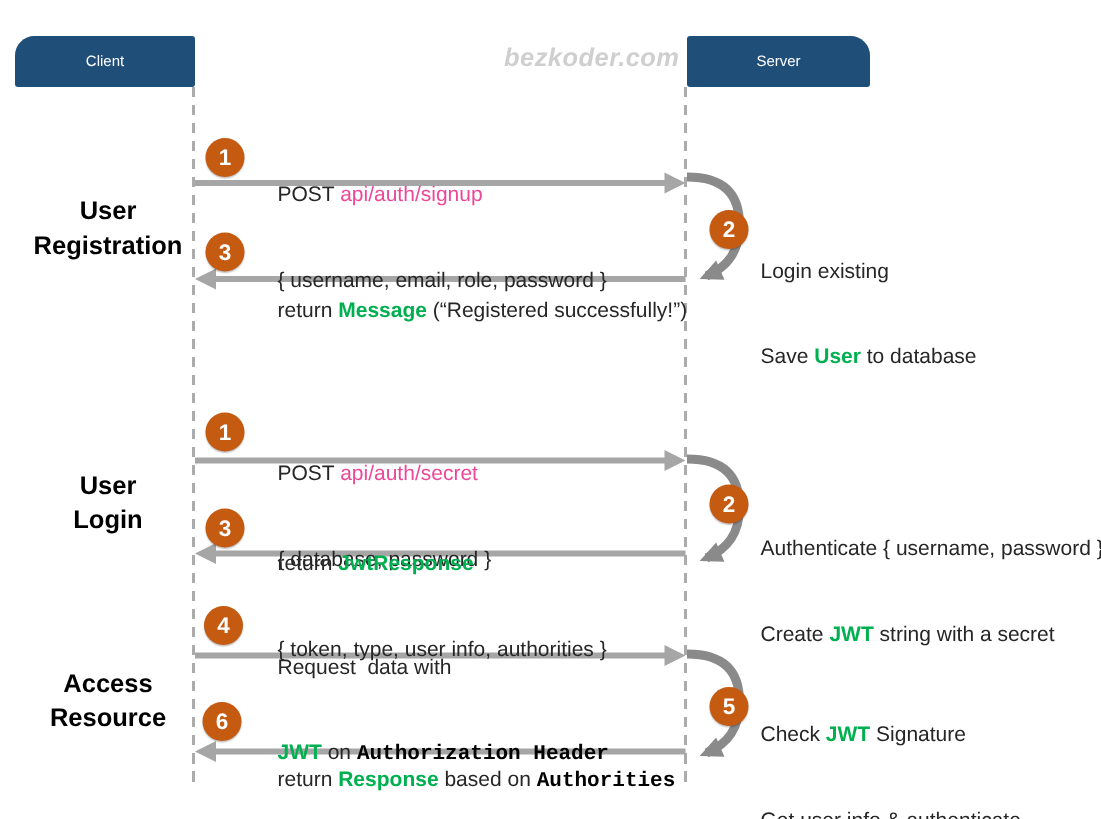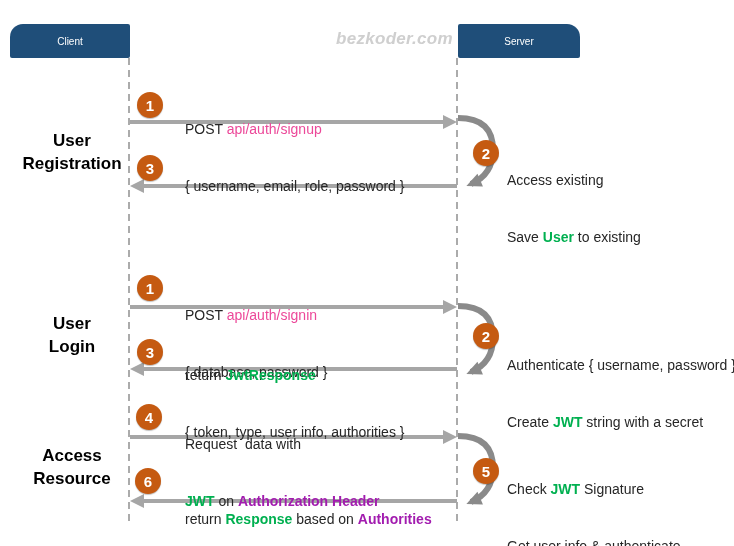--- a/index.html
+++ b/index.html
@@ -35,21 +35,21 @@
   }
   .msg-text{
     position:absolute;left:185px;font-size:14px;line-height:19px;white-space:pre;z-index:4;
   }
   .srv-text{
     position:absolute;left:507px;font-size:14px;line-height:19px;white-space:pre;z-index:4;
   }
   .sg-plain{color:#262626;}
   .sg-link{color:#ec4899;}
   .sg-keyword{color:#00B050;font-weight:700;}
-  .sg-bold{color:#a21caf;font-weight:700;}
+  .sg-bold{color:#000000;font-weight:700;font-family:Liberation Mono, monospace;}
   .arrow{position:absolute;left:130px;width:327px;height:14px;z-index:2;}
   .arrow .shaft{position:absolute;top:5px;height:4px;background:#A6A6A6;}
   .arrow.dir-right .shaft{left:0;right:13px;}
   .arrow.dir-left  .shaft{left:13px;right:0;}
   .arrow .head{position:absolute;width:0;height:0;top:0;}
   .arrow.dir-right .head{
     right:0;border-top:7px solid transparent;border-bottom:7px solid transparent;
     border-left:14px solid #A6A6A6;
   }
   .arrow.dir-left .head{
@@ -92,38 +92,41 @@
   <div class="arrow dir-right" style="top:115px">
     <span class="shaft"></span>
     <span class="head"></span>
   </div>
 
   <svg class="loop" style="top:112px" viewBox="0 0 46 80">
     <path d="M 1 6 C 26 6 36 18 36 38 C 36 56 28 66 14 72" fill="none" stroke="#8A8A8A" stroke-width="6" marker-end="url(#loop-arrowhead)"></path>
   </svg>
   <div class="badge" style="left:473px;top:140px">2</div>
   <div class="srv-text" style="top:133px">
-    <div><span class="sg-plain">Access existing</span></div>
-    <div><span class="sg-plain">Save </span><span class="sg-keyword">User</span><span class="sg-plain"> to existing</span></div>
+    <div><span class="sg-plain">Login existing</span></div>
+    <div><span class="sg-plain">Save </span><span class="sg-keyword">User</span><span class="sg-plain"> to database</span></div>
   </div>
 
   <div class="badge" style="left:137px;top:155px">3</div>
+  <div class="msg-text" style="top:159px">
+    <div><span class="sg-plain">return </span><span class="sg-keyword">Message</span><span class="sg-plain"> (“Registered successfully!”)</span></div>
+  </div>
   <div class="arrow dir-left" style="top:179px">
     <span class="shaft"></span>
     <span class="head"></span>
   </div>
 
   <div class="section-label" style="top:312px">
     <div>User</div>
     <div>Login</div>
   </div>
 
   <div class="badge" style="left:137px;top:275px">1</div>
   <div class="msg-text" style="top:268px">
-    <div><span class="sg-plain">POST </span><span class="sg-link">api/auth/signin</span></div>
+    <div><span class="sg-plain">POST </span><span class="sg-link">api/auth/secret</span></div>
     <div><span class="sg-plain">{ database, password }</span></div>
   </div>
   <div class="arrow dir-right" style="top:300px">
     <span class="shaft"></span>
     <span class="head"></span>
   </div>
 
   <svg class="loop" style="top:300px" viewBox="0 0 46 80">
     <path d="M 1 6 C 26 6 36 18 36 38 C 36 56 28 66 14 72" fill="none" stroke="#8A8A8A" stroke-width="6" marker-end="url(#loop-arrowhead)"></path>
   </svg>

